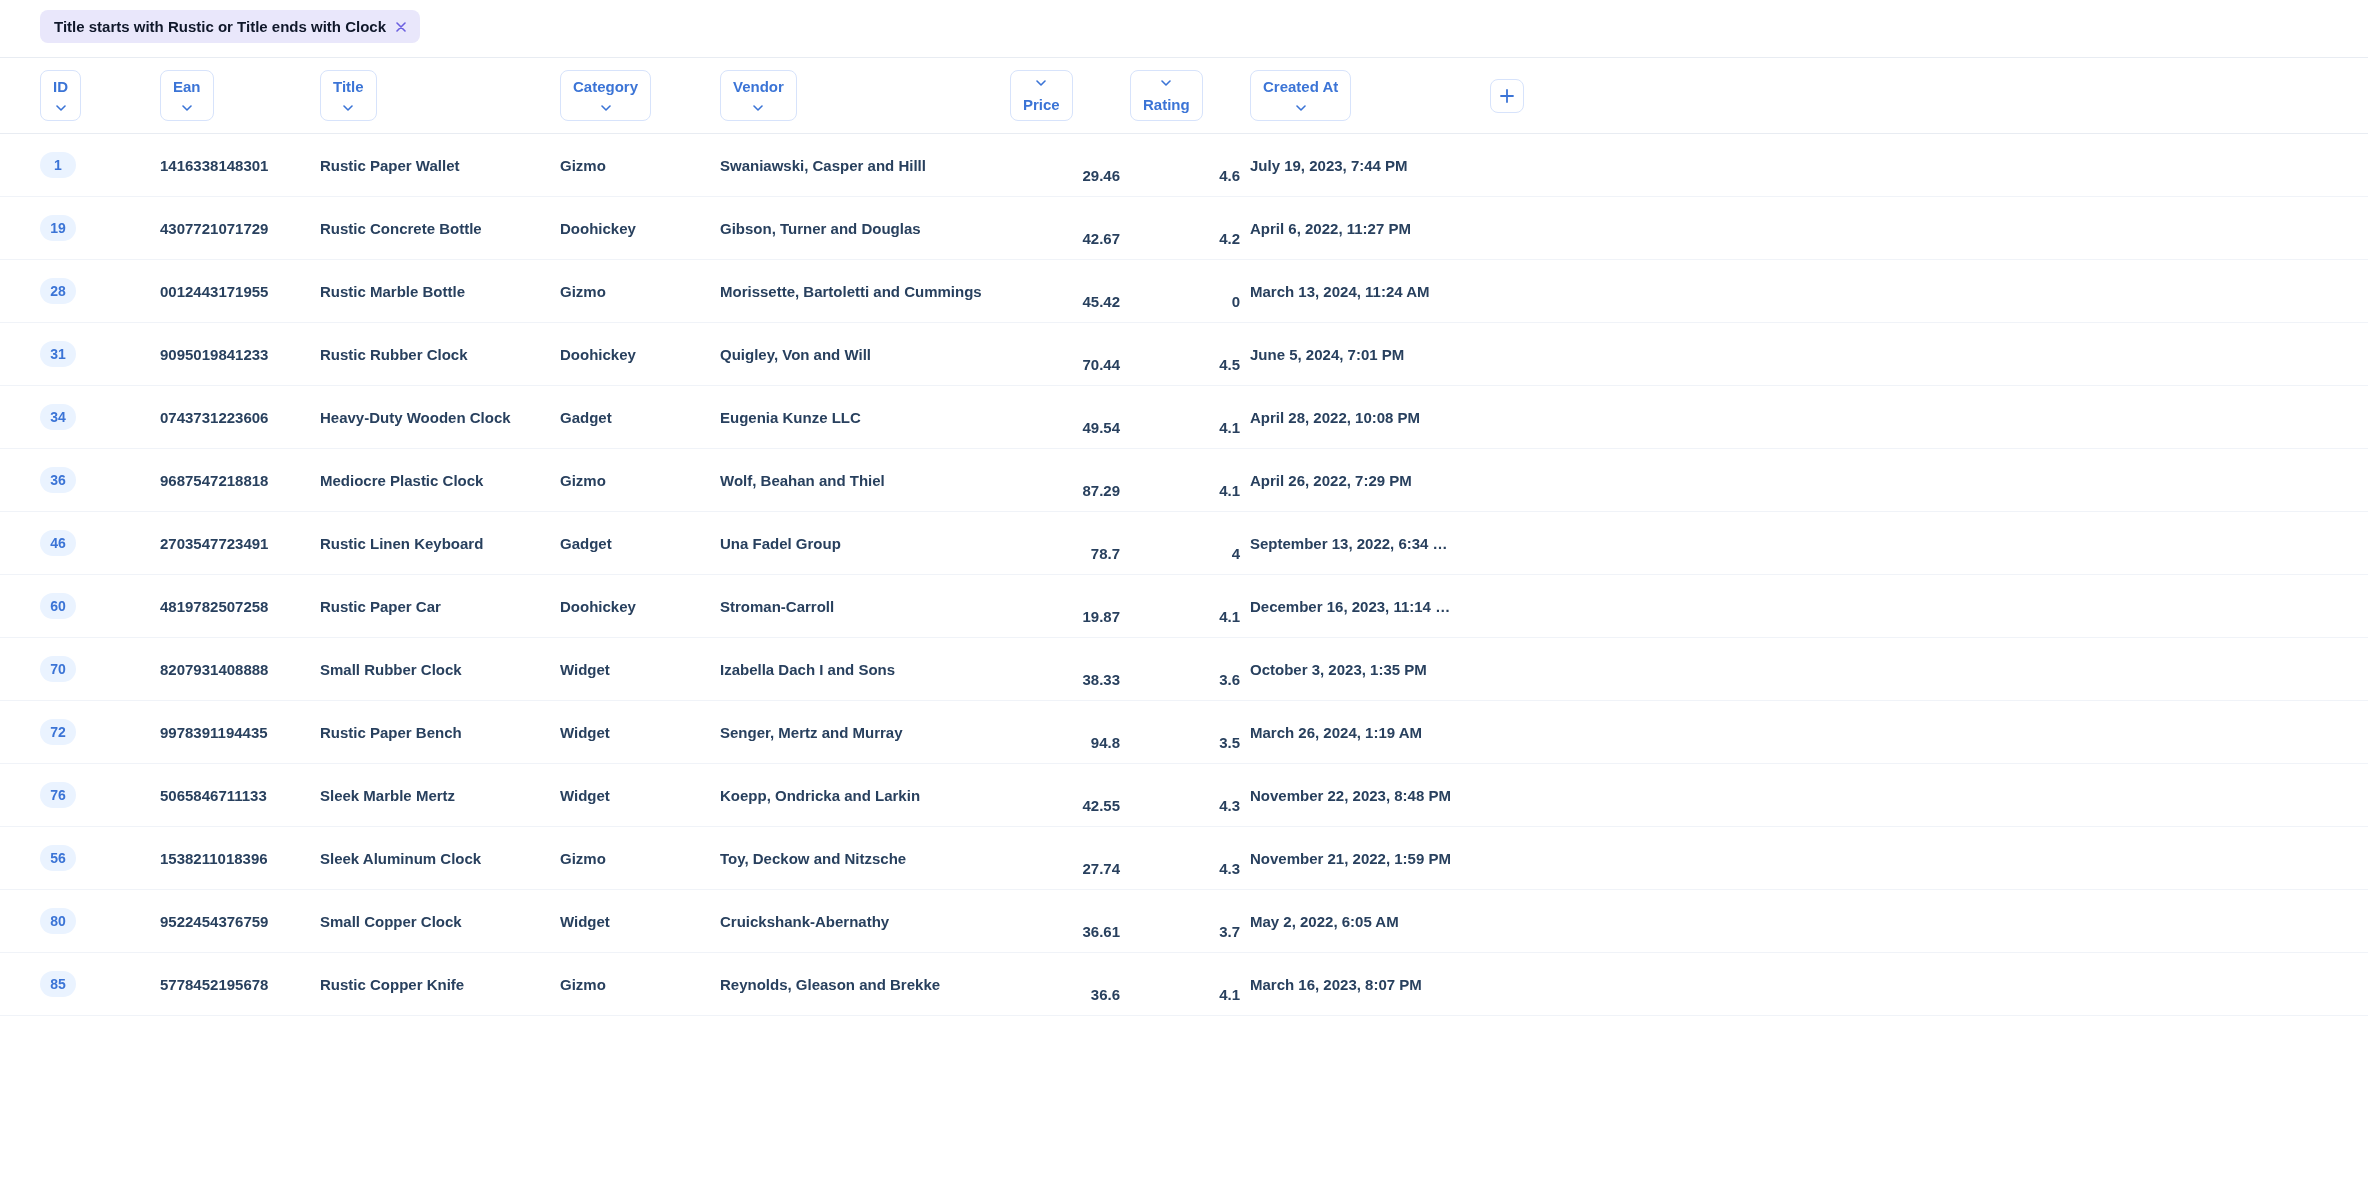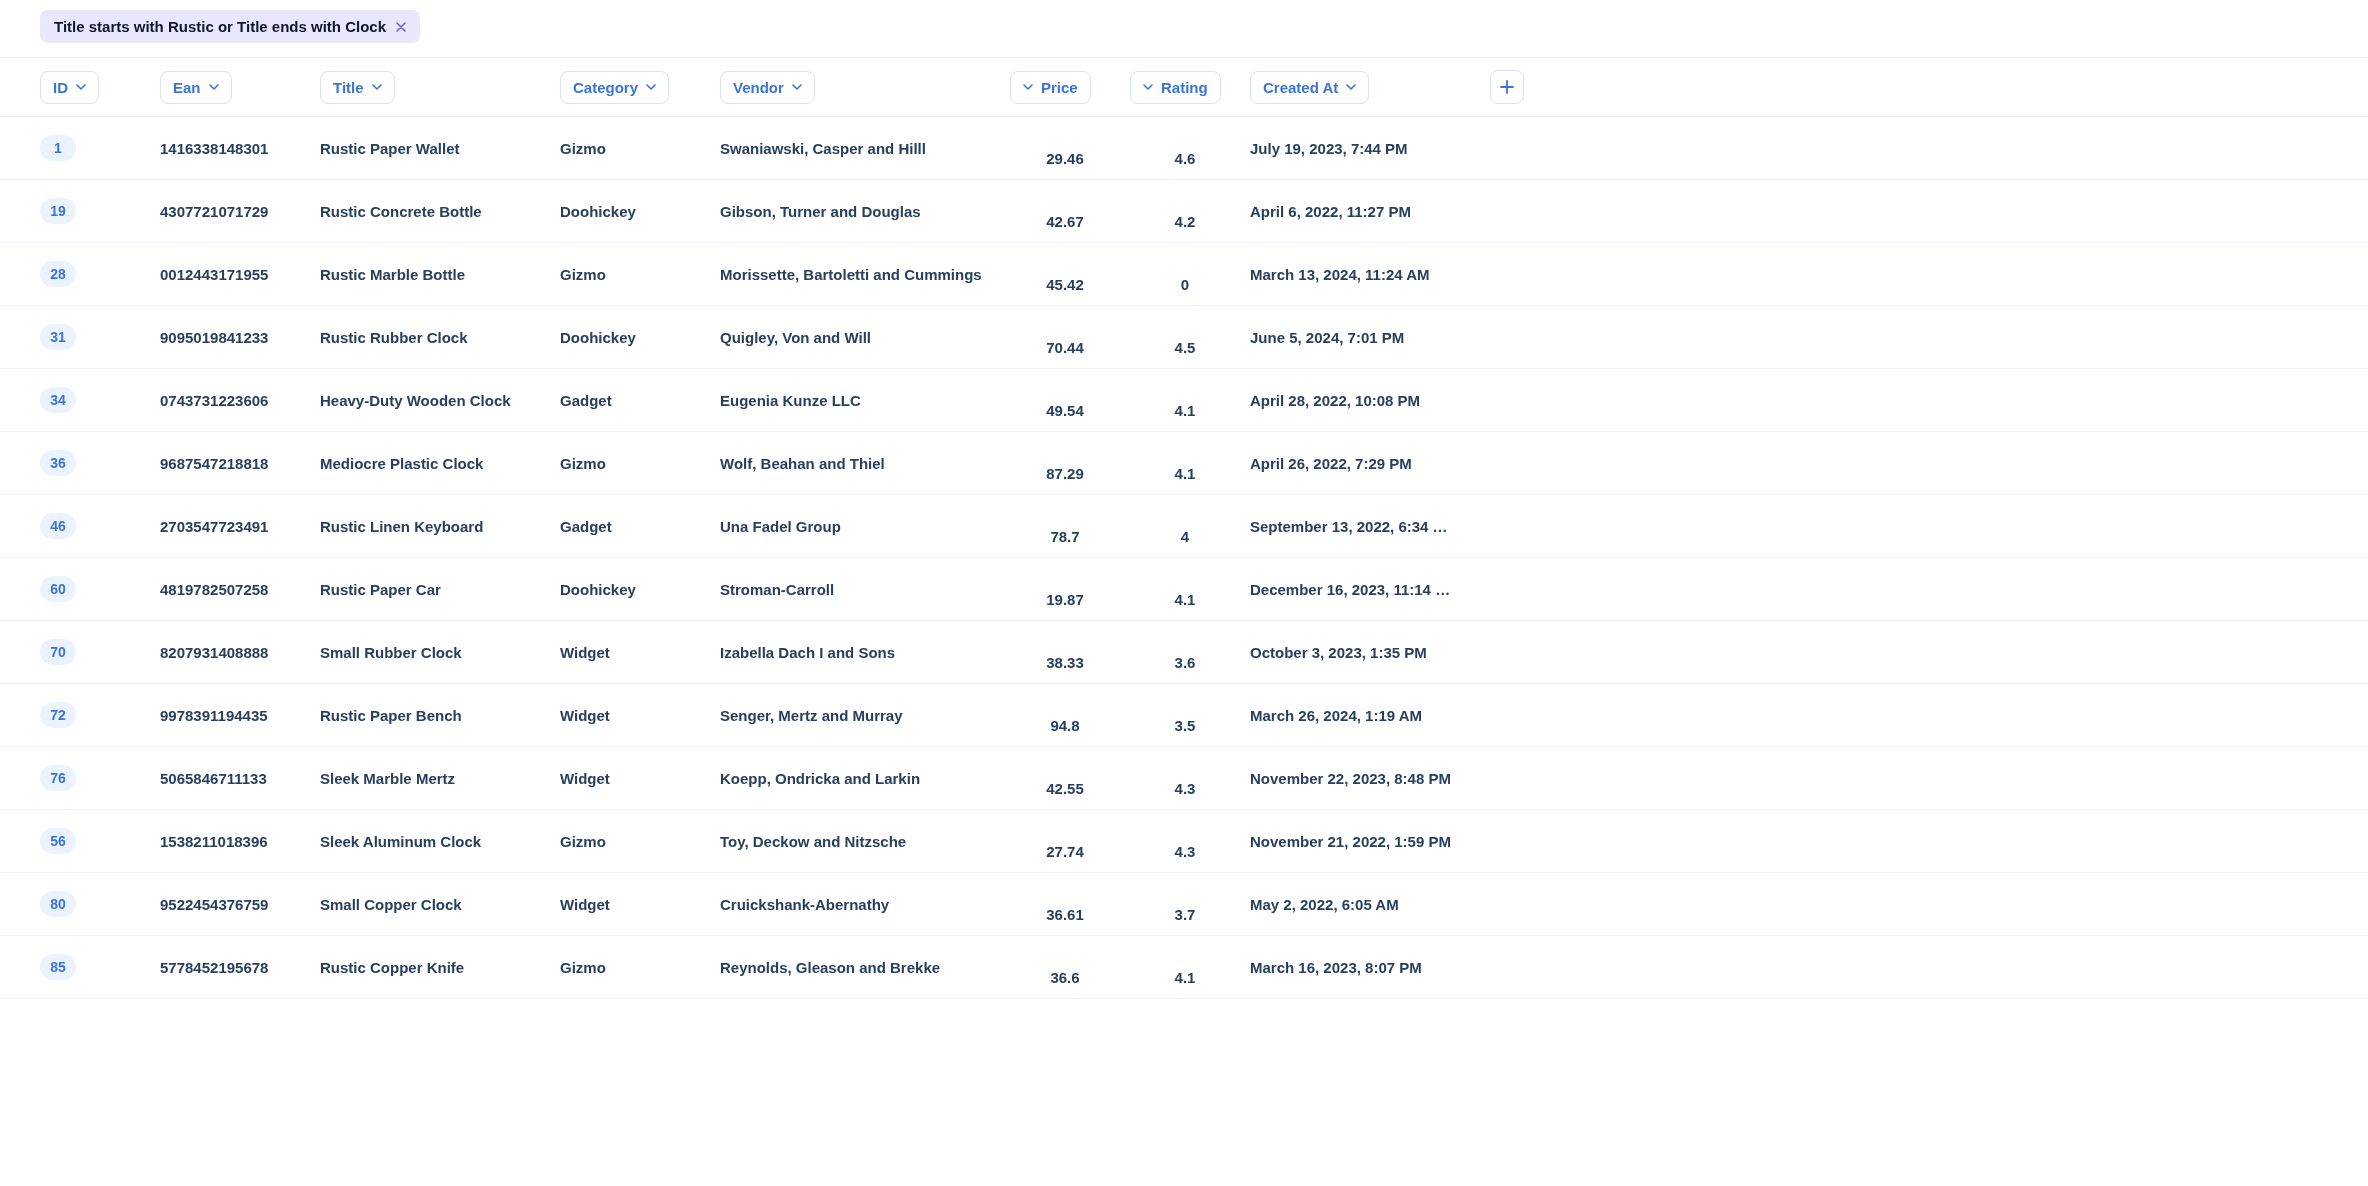--- a/index.html
+++ b/index.html
@@ -55,20 +55,21 @@
     gap: 8px;
     color: #3b74d6;
     font-weight: 700;
     font-size: 15px;
     border: 1px solid #d7e3fb;
     background: #fff;
     border-radius: 8px;
     padding: 7px 12px;
     cursor: pointer;
     user-select: none;
+    flex-direction: column;
   }
   .col-head .chev {
     width: 10px; height: 10px;
     display: inline-block;
   }
   .chev svg { display:block; }
   .plus-btn {
     width: 34px; height: 34px;
     display: inline-flex; align-items: center; justify-content: center;
     border: 1px solid #d7e3fb; border-radius: 8px;
@@ -95,21 +96,21 @@
     min-width: 36px;
     height: 26px;
     padding: 0 10px;
     background: #eaf3ff;
     color: #3b74d6;
     font-weight: 700;
     font-size: 14px;
     border-radius: 14px;
     cursor: pointer;
   }
-  .cell-right { text-align: center; padding-right: 10px; margin-top: 21px; }
+  .cell-right { text-align: right; padding-right: 10px; margin-top: 21px; }
   .cell-text { white-space: nowrap; overflow: hidden; text-overflow: ellipsis; padding-right: 12px;}
 </style>
 </head>
 <body>
 
 <div class="app">
 
   <div class="filter-bar">
     <div class="filter-pill">
       <span>Title starts with Rustic or Title ends with Clock</span>

